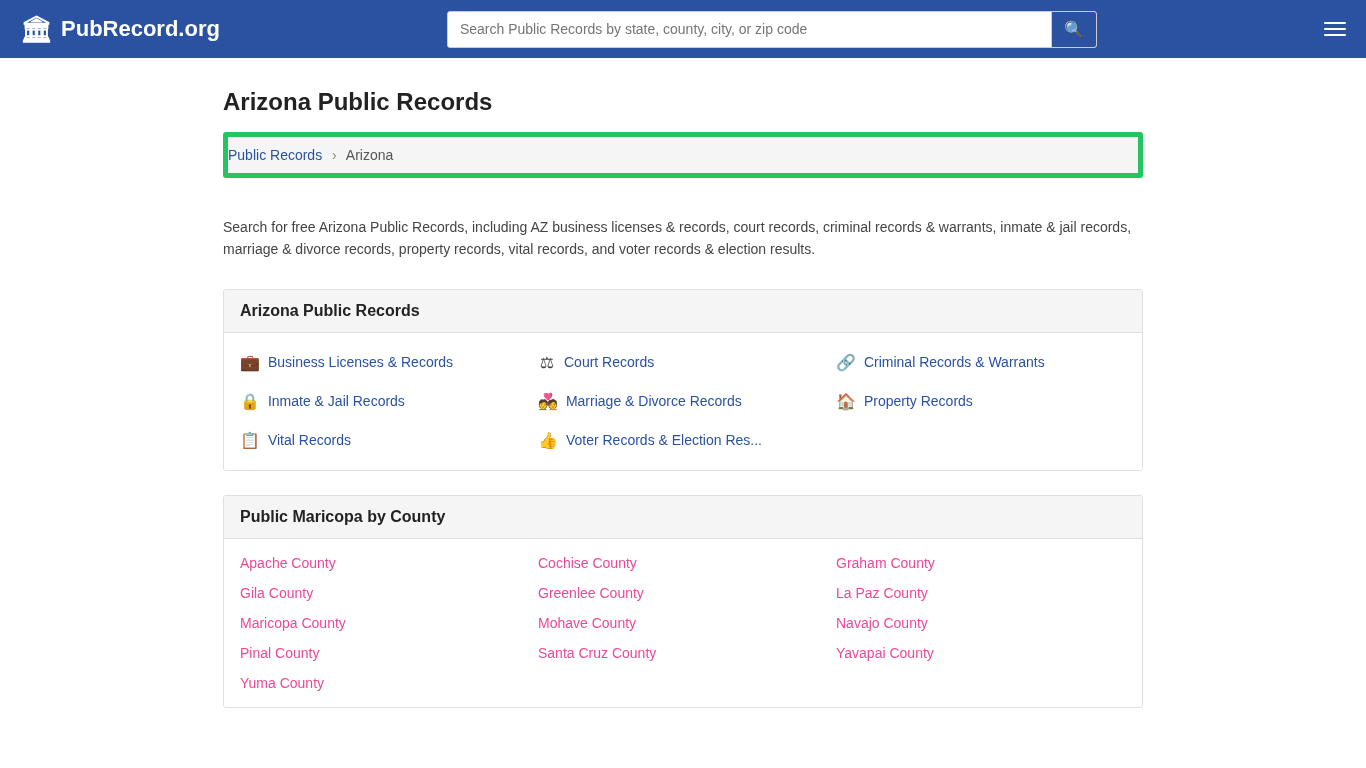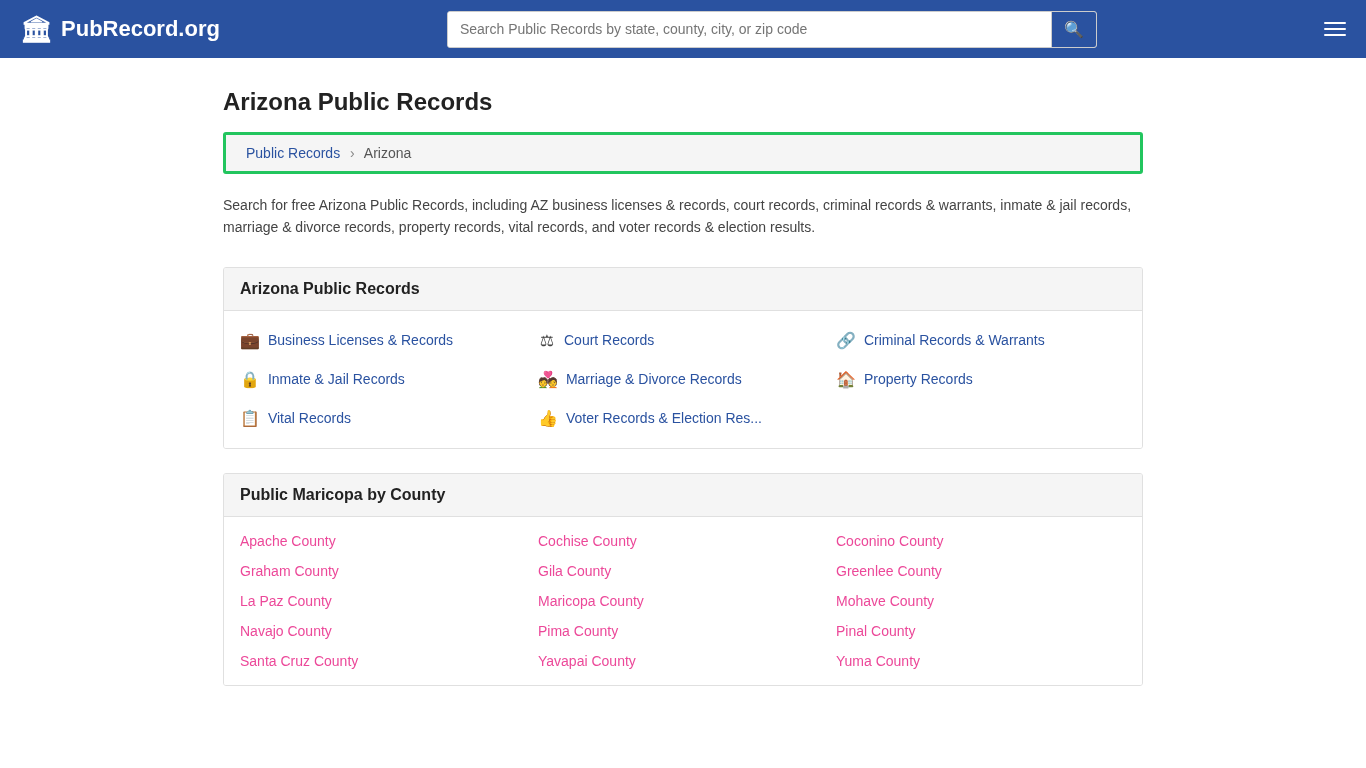--- a/index.html
+++ b/index.html
@@ -70,24 +70,24 @@
     .page-title {
       font-size: 24px;
       font-weight: bold;
       color: #222;
       margin-bottom: 16px;
     }
 
     
     .breadcrumb-bar {
       background: #f5f5f5;
-      border: 3px solid #22c55e;
-      padding: 10px 20px;
+      border: 5px solid #22c55e;
+      padding: 10px 0;
       border-radius: 3px;
-      margin-bottom: 20px;
+      margin-bottom: 38px;
       font-size: 14px;
       color: #555;
     }
     .breadcrumb-bar a {
       color: #2a52a0;
       text-decoration: none;
     }
     .breadcrumb-sep { margin: 0 6px; color: #888; }
 
     
@@ -249,29 +249,27 @@
     </div>
   </div>
 
 
   <div class="section">
     <div class="section-header">Public Maricopa by County</div>
     <div class="section-body">
       <div class="county-grid" id="county-grid">
       <div class="county-link">Apache County</div>
           <div class="county-link">Cochise County</div>
-          <div class="county-link">Coconino County</div>
           <div class="county-link">Graham County</div>
           <div class="county-link">Gila County</div>
           <div class="county-link">Greenlee County</div>
           <div class="county-link">La Paz County</div>
           <div class="county-link">Maricopa County</div>
           <div class="county-link">Mohave County</div>
           <div class="county-link">Navajo County</div>
-          <div class="county-link">Pima County</div>
           <div class="county-link">Pinal County</div>
           <div class="county-link">Santa Cruz County</div>
           <div class="county-link">Yavapai County</div>
           <div class="county-link">Yuma County</div>
         </div>
     </div>
   </div>
 
 </main>
 

